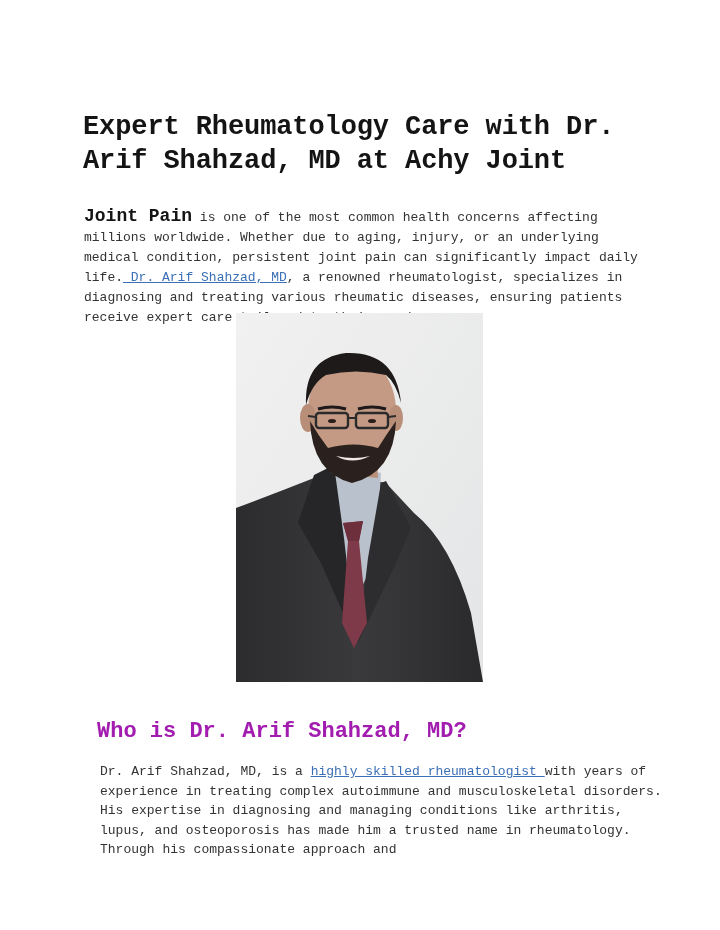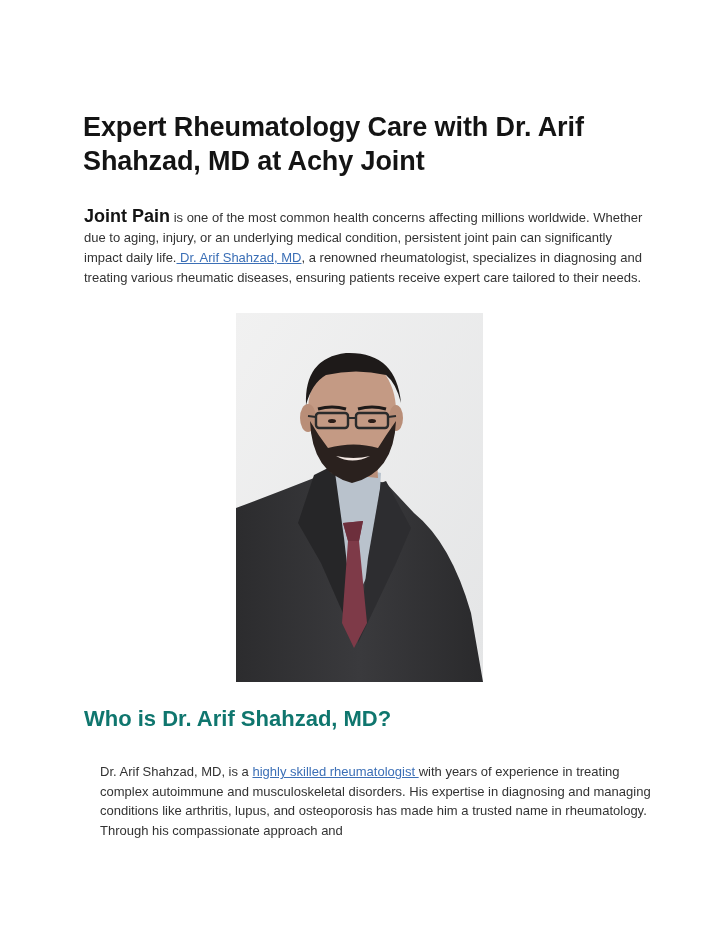--- a/index.html
+++ b/index.html
@@ -13,20 +13,21 @@
       position: relative;
       overflow: hidden;
       font-family: "Liberation Sans", sans-serif;
       color: #1a1a1a;
     }
     .page {
       position: absolute;
       left: 0; top: 0;
       width: 632px; height: 930px;
       background: #ffffff;
+      font-family: Liberation Mono, monospace;
     }
     .doc-title {
       position: absolute;
       left: 83px;
       top: 110px;
       width: 560px;
       margin: 0;
       font-size: 27px;
       line-height: 34px;
       font-weight: bold;
@@ -59,25 +60,25 @@
       width: 247px;
       height: 369px;
       background: #ededed;
       overflow: hidden;
     }
     .photo svg { display: block; }
     .h2 {
       position: absolute;
       left: 84px;
       top: 705px;
-      margin: 0;
+      margin: 13px;
       font-size: 22px;
       line-height: 28px;
       font-weight: bold;
-      color: #0f766e;
+      color: #a21caf;
     }
     .body-p {
       position: absolute;
       left: 84px;
       top: 746px;
       width: 570px;
       margin: 16px;
       font-size: 13px;
       line-height: 19.5px;
       color: #333333;

